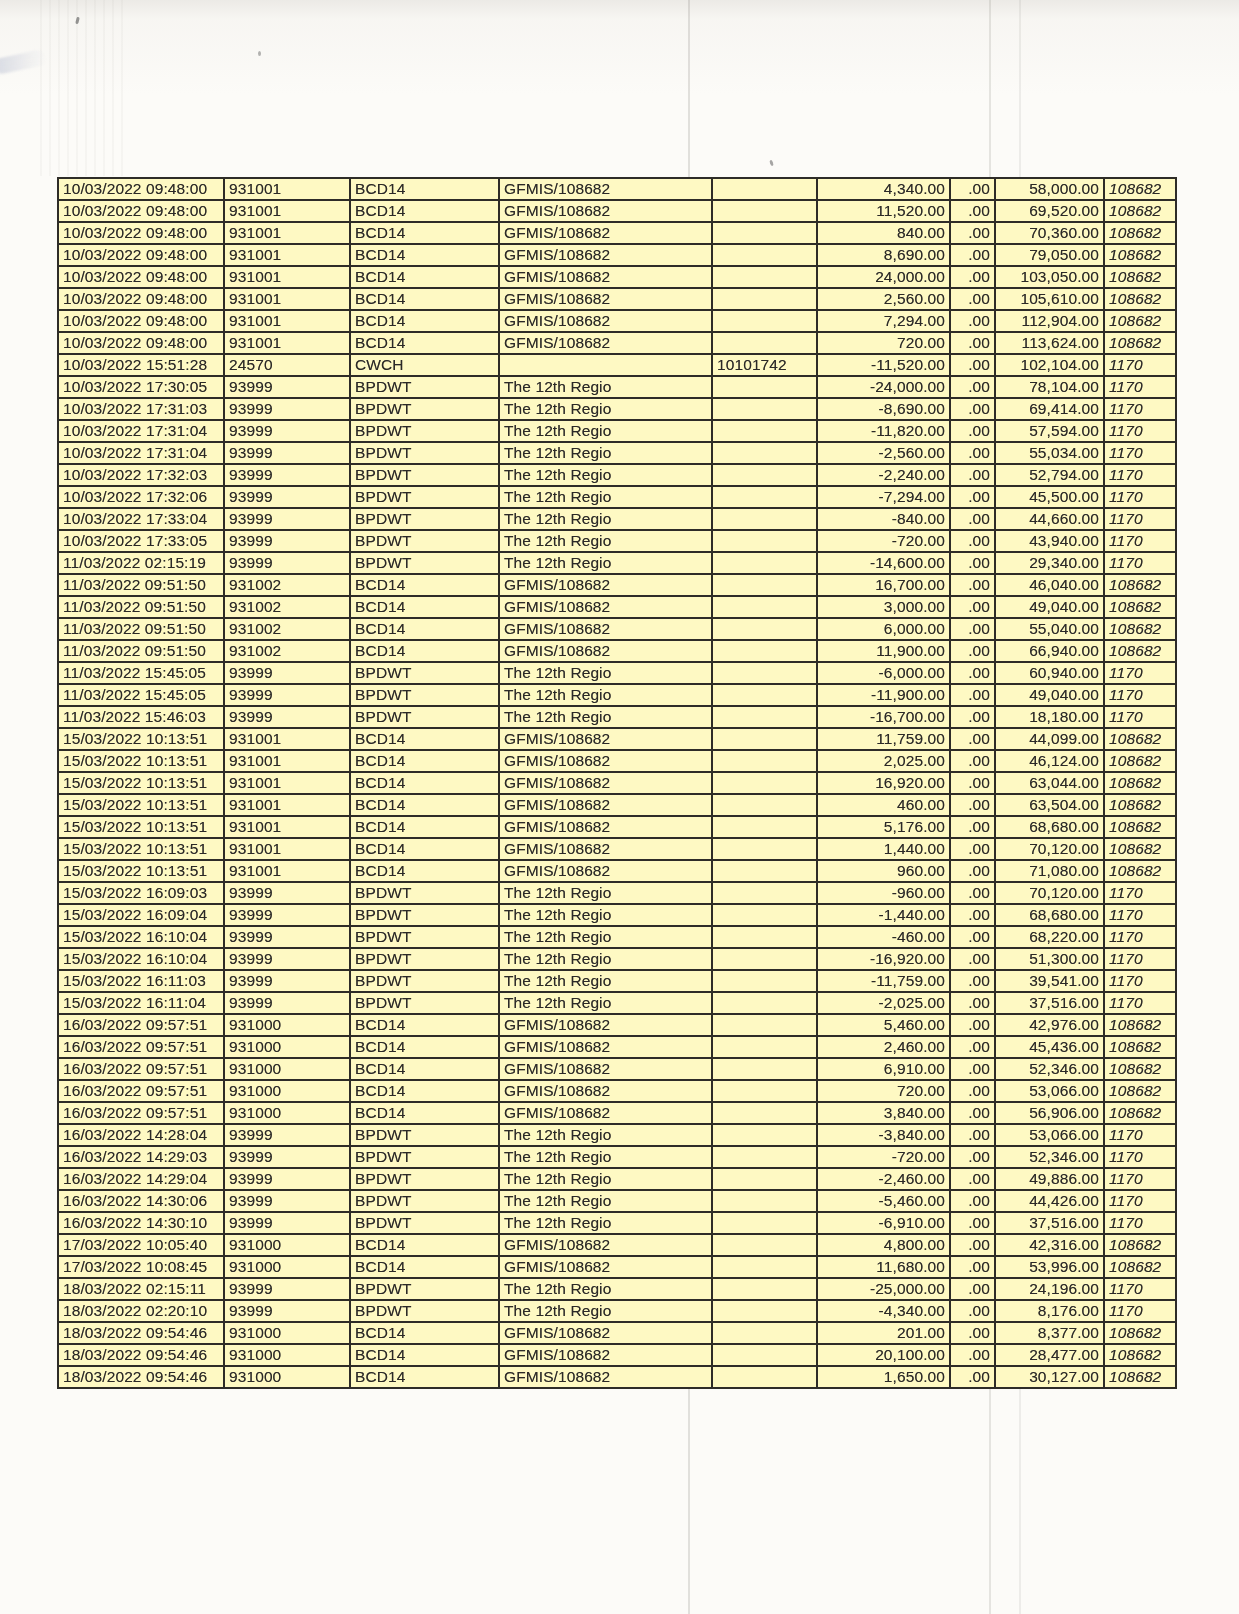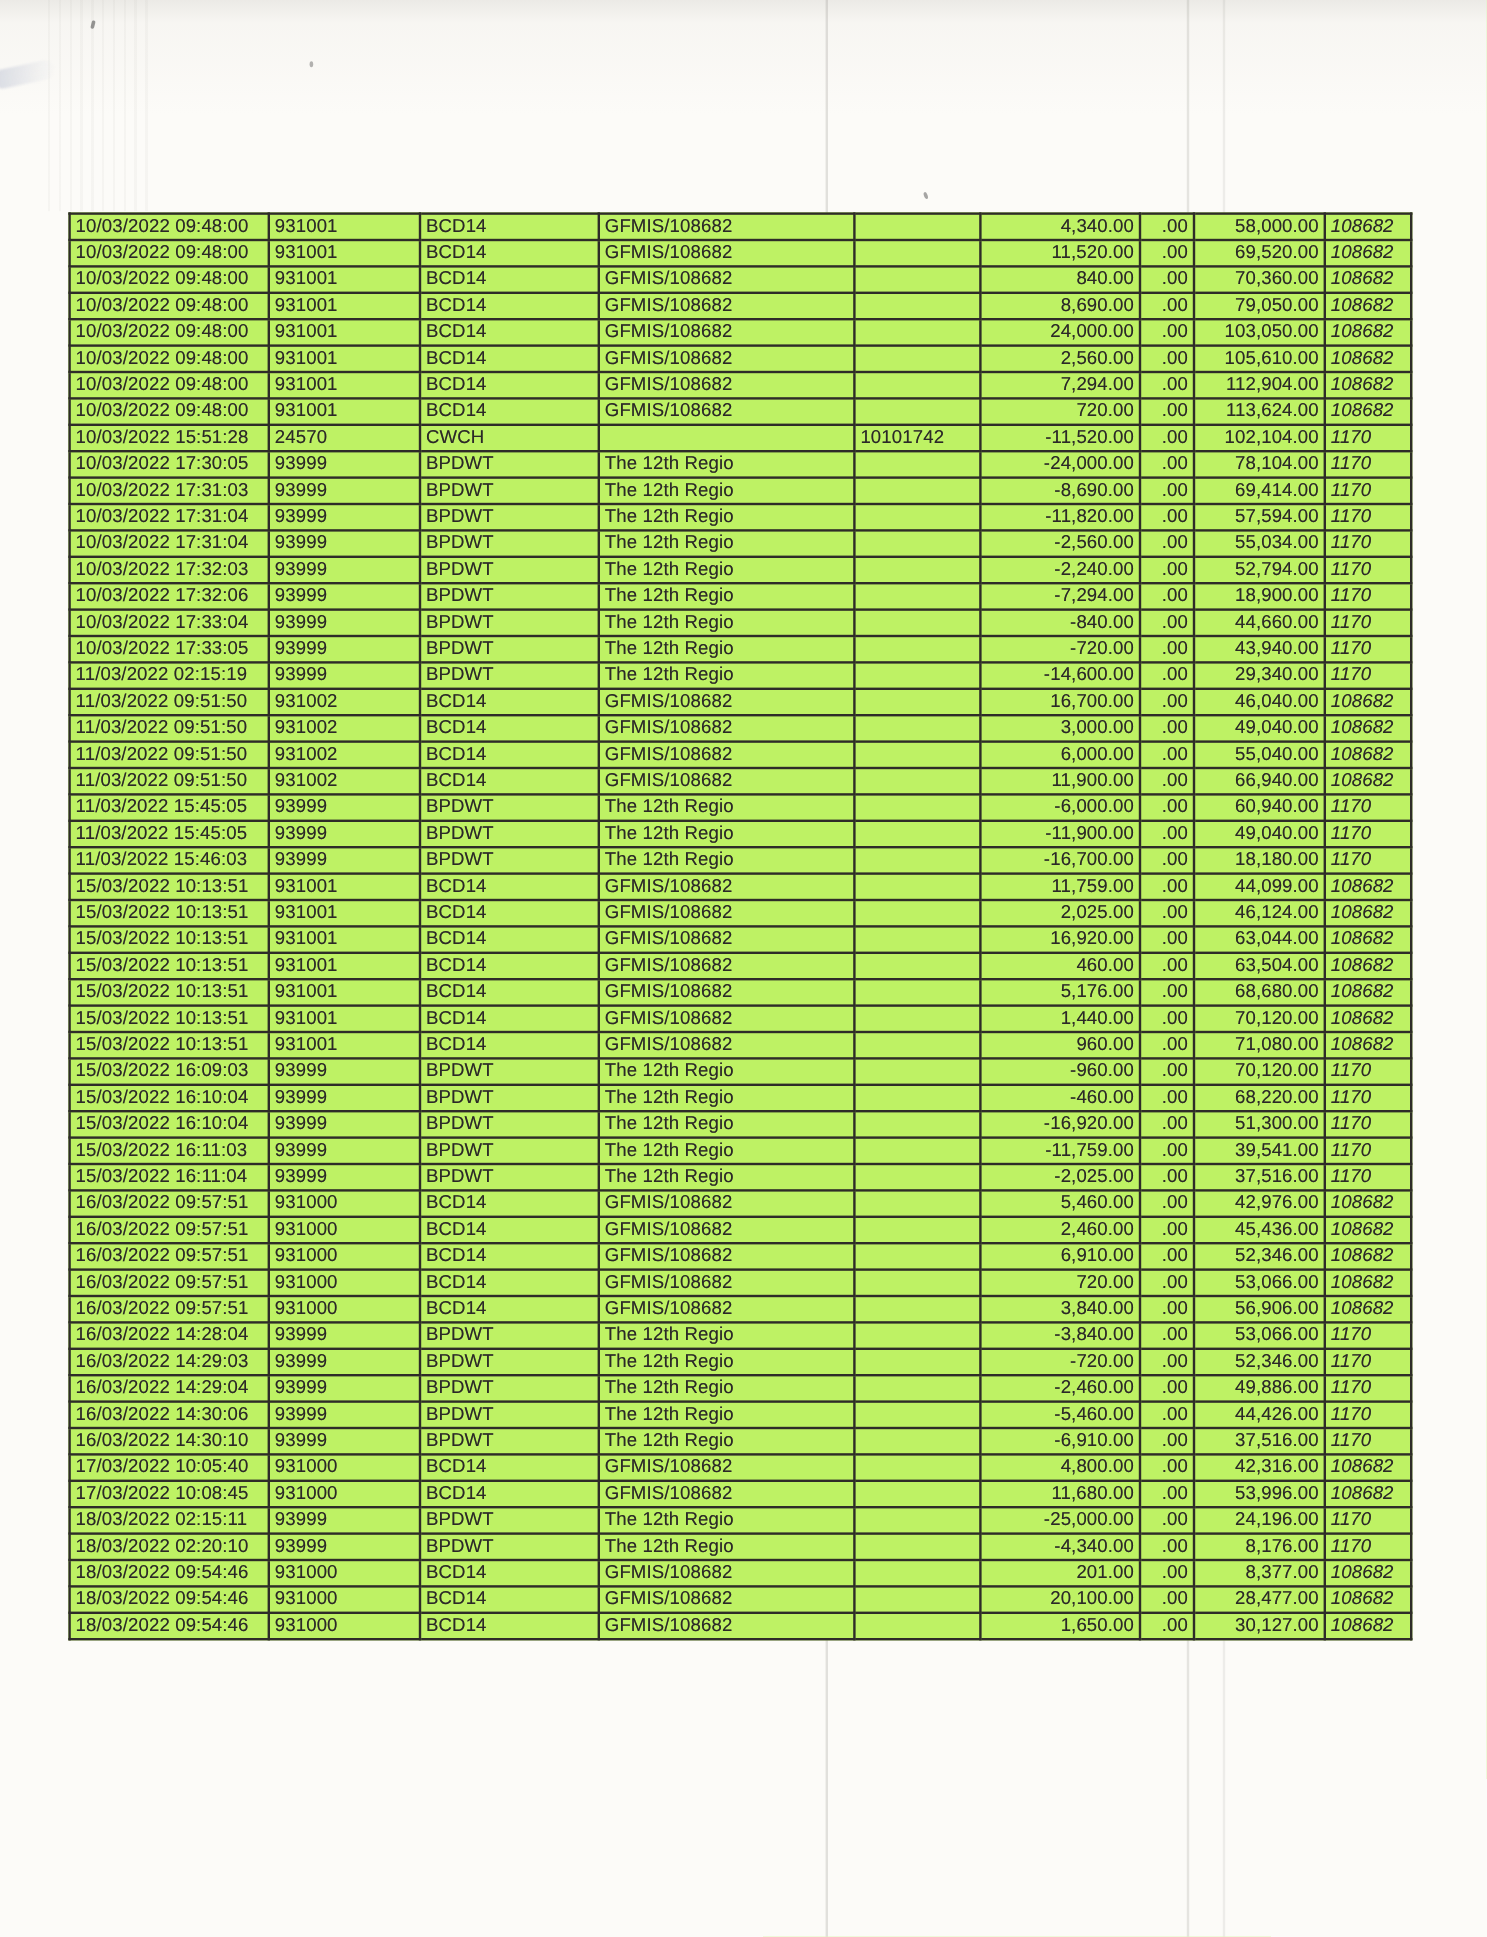--- a/index.html
+++ b/index.html
@@ -29,21 +29,21 @@
   }
   .streaks{
     position:absolute;left:40px;top:0;width:90px;height:176px;pointer-events:none;
     background:repeating-linear-gradient(90deg, rgba(160,158,150,.10) 0 2px, transparent 2px 9px);
     opacity:.7;
   }
 
   table.ledger{
     position:absolute;left:57px;top:177px;width:1100px;
     border-collapse:collapse;table-layout:fixed;
-    background:#bef264;
+    background:#fef9c3;
   }
   table.ledger td{
     border:2px solid #2e2c28;
     height:20px;
     font-size:15.5px;
     line-height:20px;
     color:#2b2927;
     white-space:nowrap;
     overflow:hidden;
     padding:0 4px 0 4px;
@@ -230,21 +230,21 @@
         <td class="c8">1170</td>
       </tr>
       <tr>
         <td class="c0">10/03/2022 17:32:06</td>
         <td class="c1">93999</td>
         <td class="c2">BPDWT</td>
         <td class="c3">The 12th Regio</td>
         <td class="c4"></td>
         <td class="c5">-7,294.00</td>
         <td class="c6">.00</td>
-        <td class="c7">18,900.00</td>
+        <td class="c7">45,500.00</td>
         <td class="c8">1170</td>
       </tr>
       <tr>
         <td class="c0">10/03/2022 17:33:04</td>
         <td class="c1">93999</td>
         <td class="c2">BPDWT</td>
         <td class="c3">The 12th Regio</td>
         <td class="c4"></td>
         <td class="c5">-840.00</td>
         <td class="c6">.00</td>
@@ -429,20 +429,31 @@
       </tr>
       <tr>
         <td class="c0">15/03/2022 16:09:03</td>
         <td class="c1">93999</td>
         <td class="c2">BPDWT</td>
         <td class="c3">The 12th Regio</td>
         <td class="c4"></td>
         <td class="c5">-960.00</td>
         <td class="c6">.00</td>
         <td class="c7">70,120.00</td>
+        <td class="c8">1170</td>
+      </tr>
+      <tr>
+        <td class="c0">15/03/2022 16:09:04</td>
+        <td class="c1">93999</td>
+        <td class="c2">BPDWT</td>
+        <td class="c3">The 12th Regio</td>
+        <td class="c4"></td>
+        <td class="c5">-1,440.00</td>
+        <td class="c6">.00</td>
+        <td class="c7">68,680.00</td>
         <td class="c8">1170</td>
       </tr>
       <tr>
         <td class="c0">15/03/2022 16:10:04</td>
         <td class="c1">93999</td>
         <td class="c2">BPDWT</td>
         <td class="c3">The 12th Regio</td>
         <td class="c4"></td>
         <td class="c5">-460.00</td>
         <td class="c6">.00</td>

